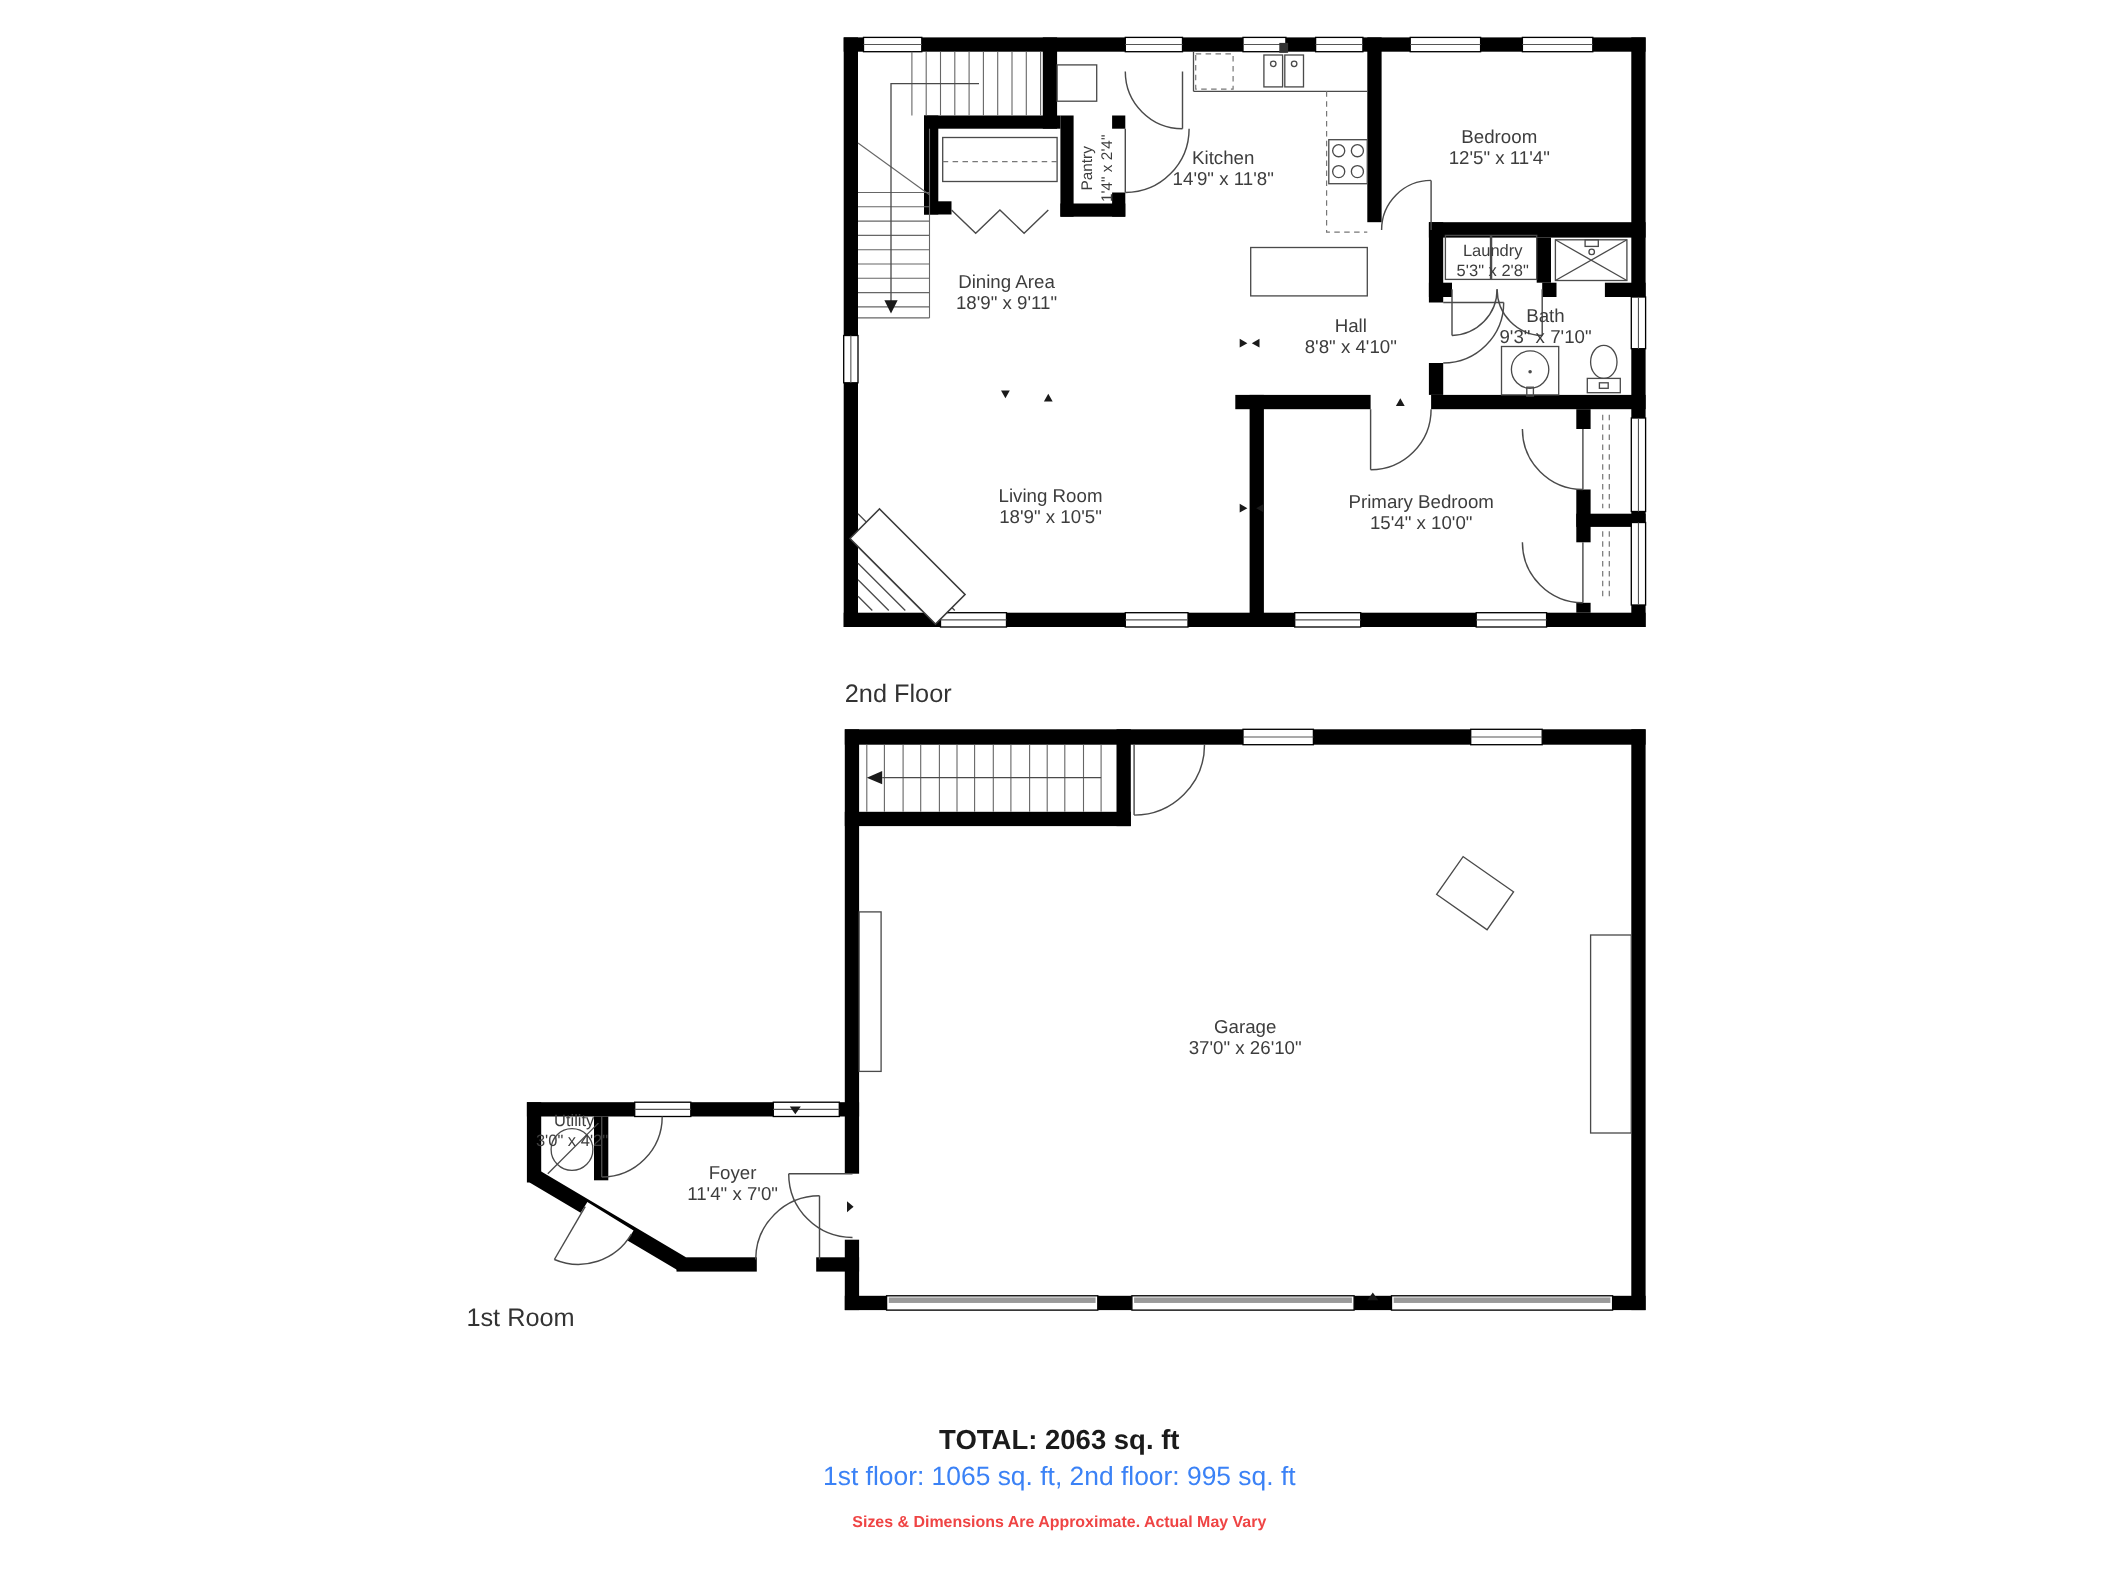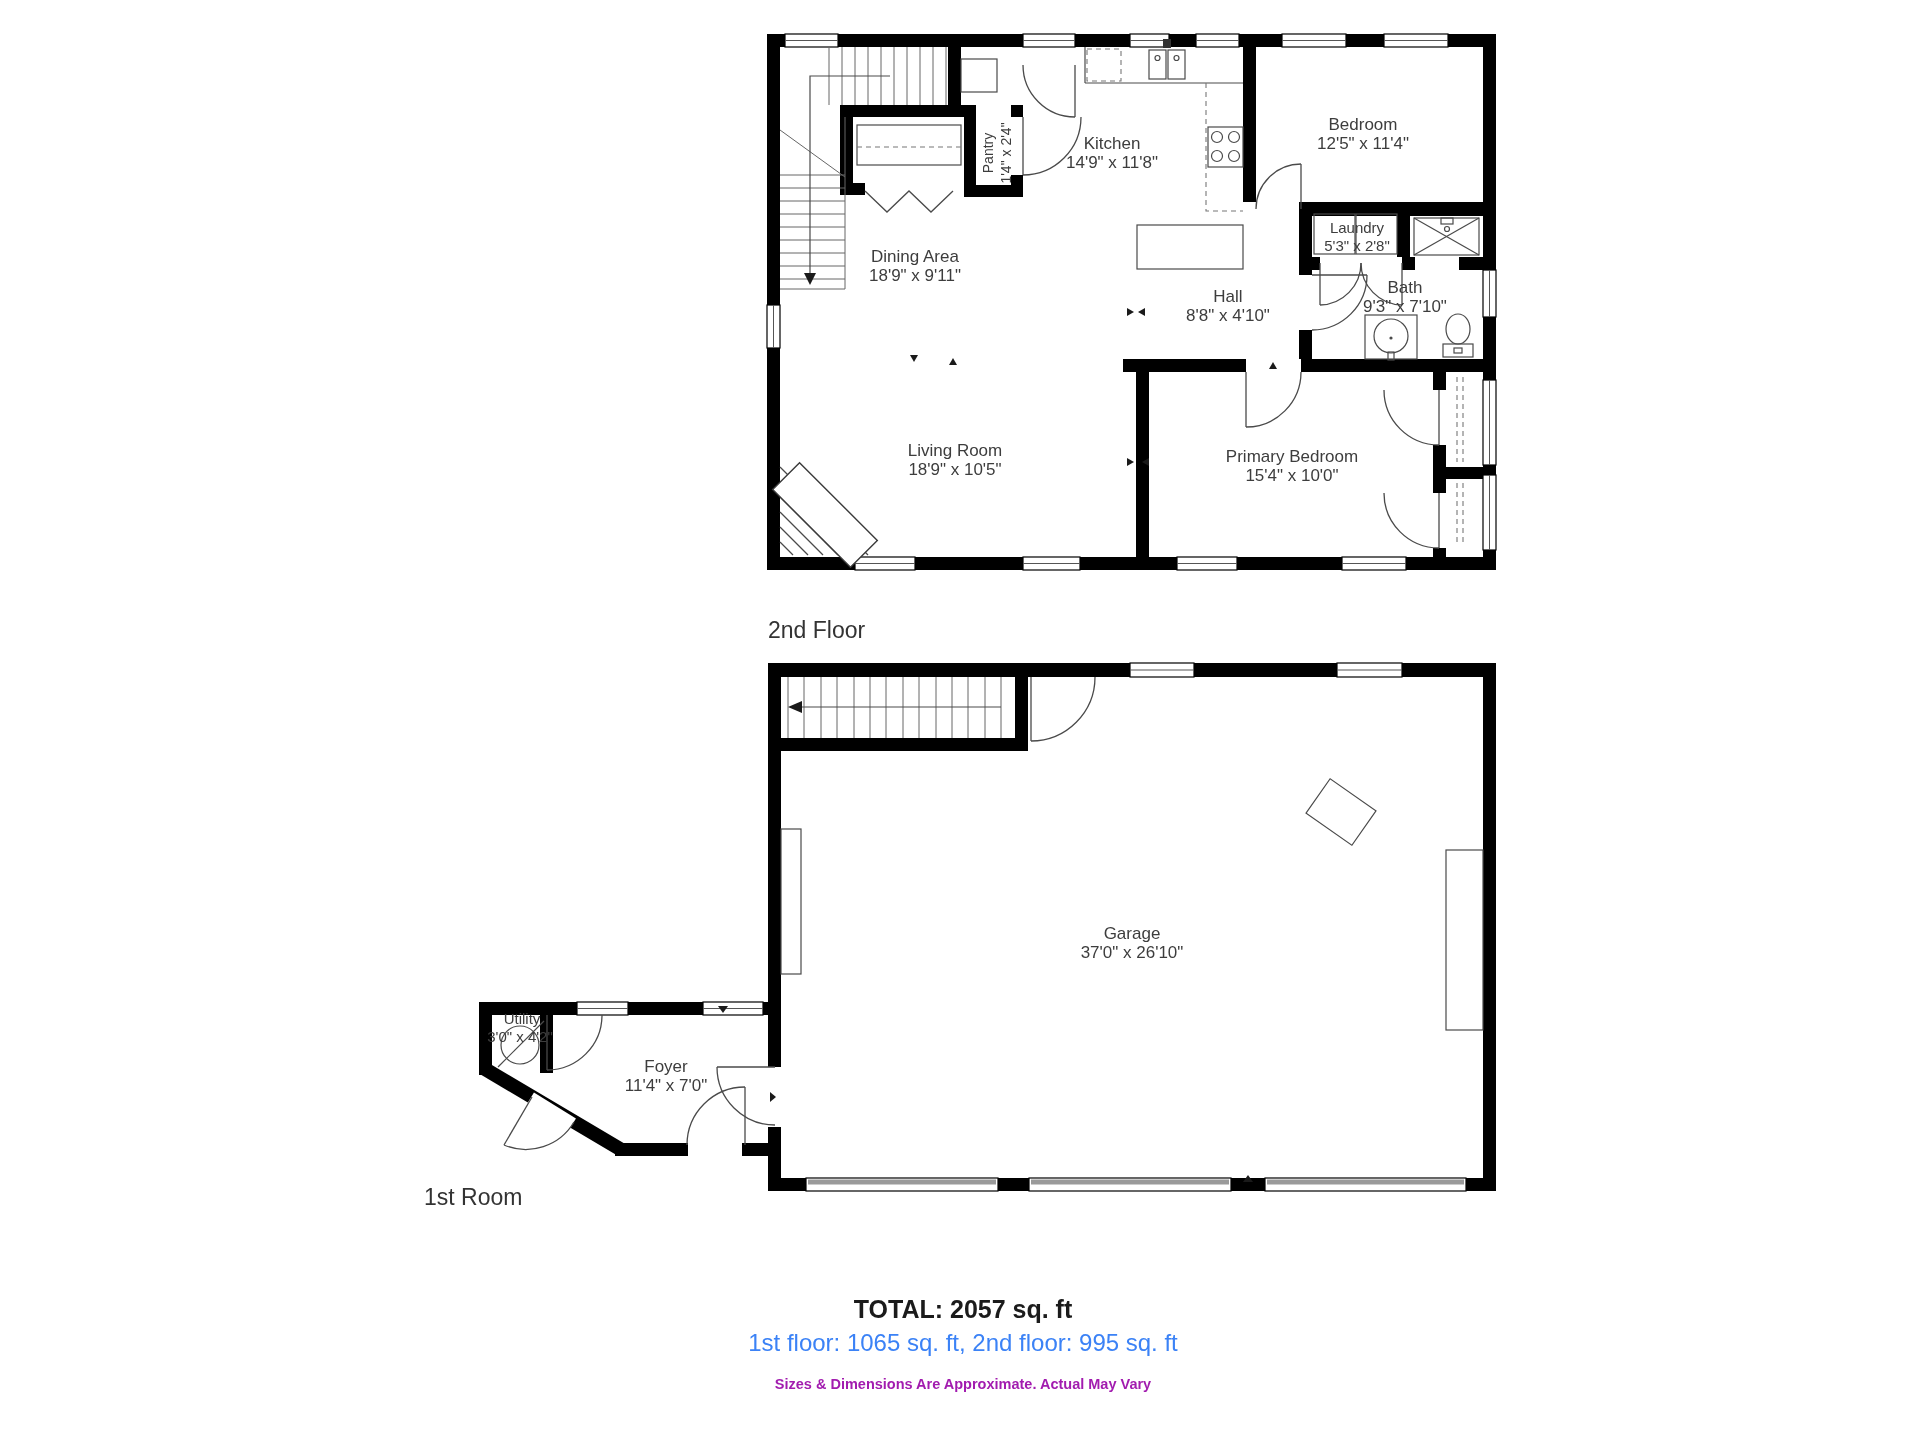--- a/index.html
+++ b/index.html
@@ -16,21 +16,21 @@
   .door{stroke:#4a4a4a;stroke-width:1.3;fill:none;}
   .dash{stroke:#777;stroke-width:1.1;fill:none;stroke-dasharray:5 4;}
   .winrect{fill:#ffffff;stroke:#000;stroke-width:1.2;}
   .winline{stroke:#555;stroke-width:1;}
   .arrowmark{fill:#1a1a1a;}
   .gsill{fill:#9a9a9a;}
   .floor-caption{position:absolute;font-size:23px;color:#333;}
   .summary{position:absolute;left:563px;top:1293px;width:800px;text-align:center;color:#1b1b1b;}
   .summary .total{font-size:25px;font-weight:700;line-height:33px;}
   .summary .floors-line,.summary .excluded-line{font-size:24px;font-weight:400;line-height:33px;color:#3b82f6;}
-  .summary .disclaimer{font-size:14.5px;font-weight:600;color:#a21caf;margin-top:17px;}
+  .summary .disclaimer{font-size:14.5px;font-weight:600;color:#ef4444;margin-top:17px;}
 </style>
 </head>
 <body>
 
 <div class="canvas">
 
 <svg style="left:765px;top:25px;" width="740" height="550" viewBox="0 0 740 550">
 
   <g>
     <rect class="wall" x="2" y="9" width="729" height="13"></rect>
@@ -341,18 +341,18 @@
     <text class="room-name-sm" x="52" y="369" text-anchor="middle">Utility</text>
     <text class="room-dims-sm" x="50" y="387" text-anchor="middle">3'0" x 4'2"</text>
     <text class="room-name" x="196" y="417" text-anchor="middle">Foyer</text>
     <text class="room-dims" x="196" y="436" text-anchor="middle">11'4" x 7'0"</text>
   </g>
 </svg>
 
 <div class="floor-caption" style="left:424px;top:1184px;">1st Room</div>
 
 <div class="summary">
-  <div class="total">TOTAL: 2057 sq. ft</div>
+  <div class="total">TOTAL: 2063 sq. ft</div>
   <div class="floors-line">1st floor: 1065 sq. ft, 2nd floor: 995 sq. ft</div>
   <div class="disclaimer">Sizes &amp; Dimensions Are Approximate. Actual May Vary</div>
 </div>
 
 </div>
 
 </body></html>

